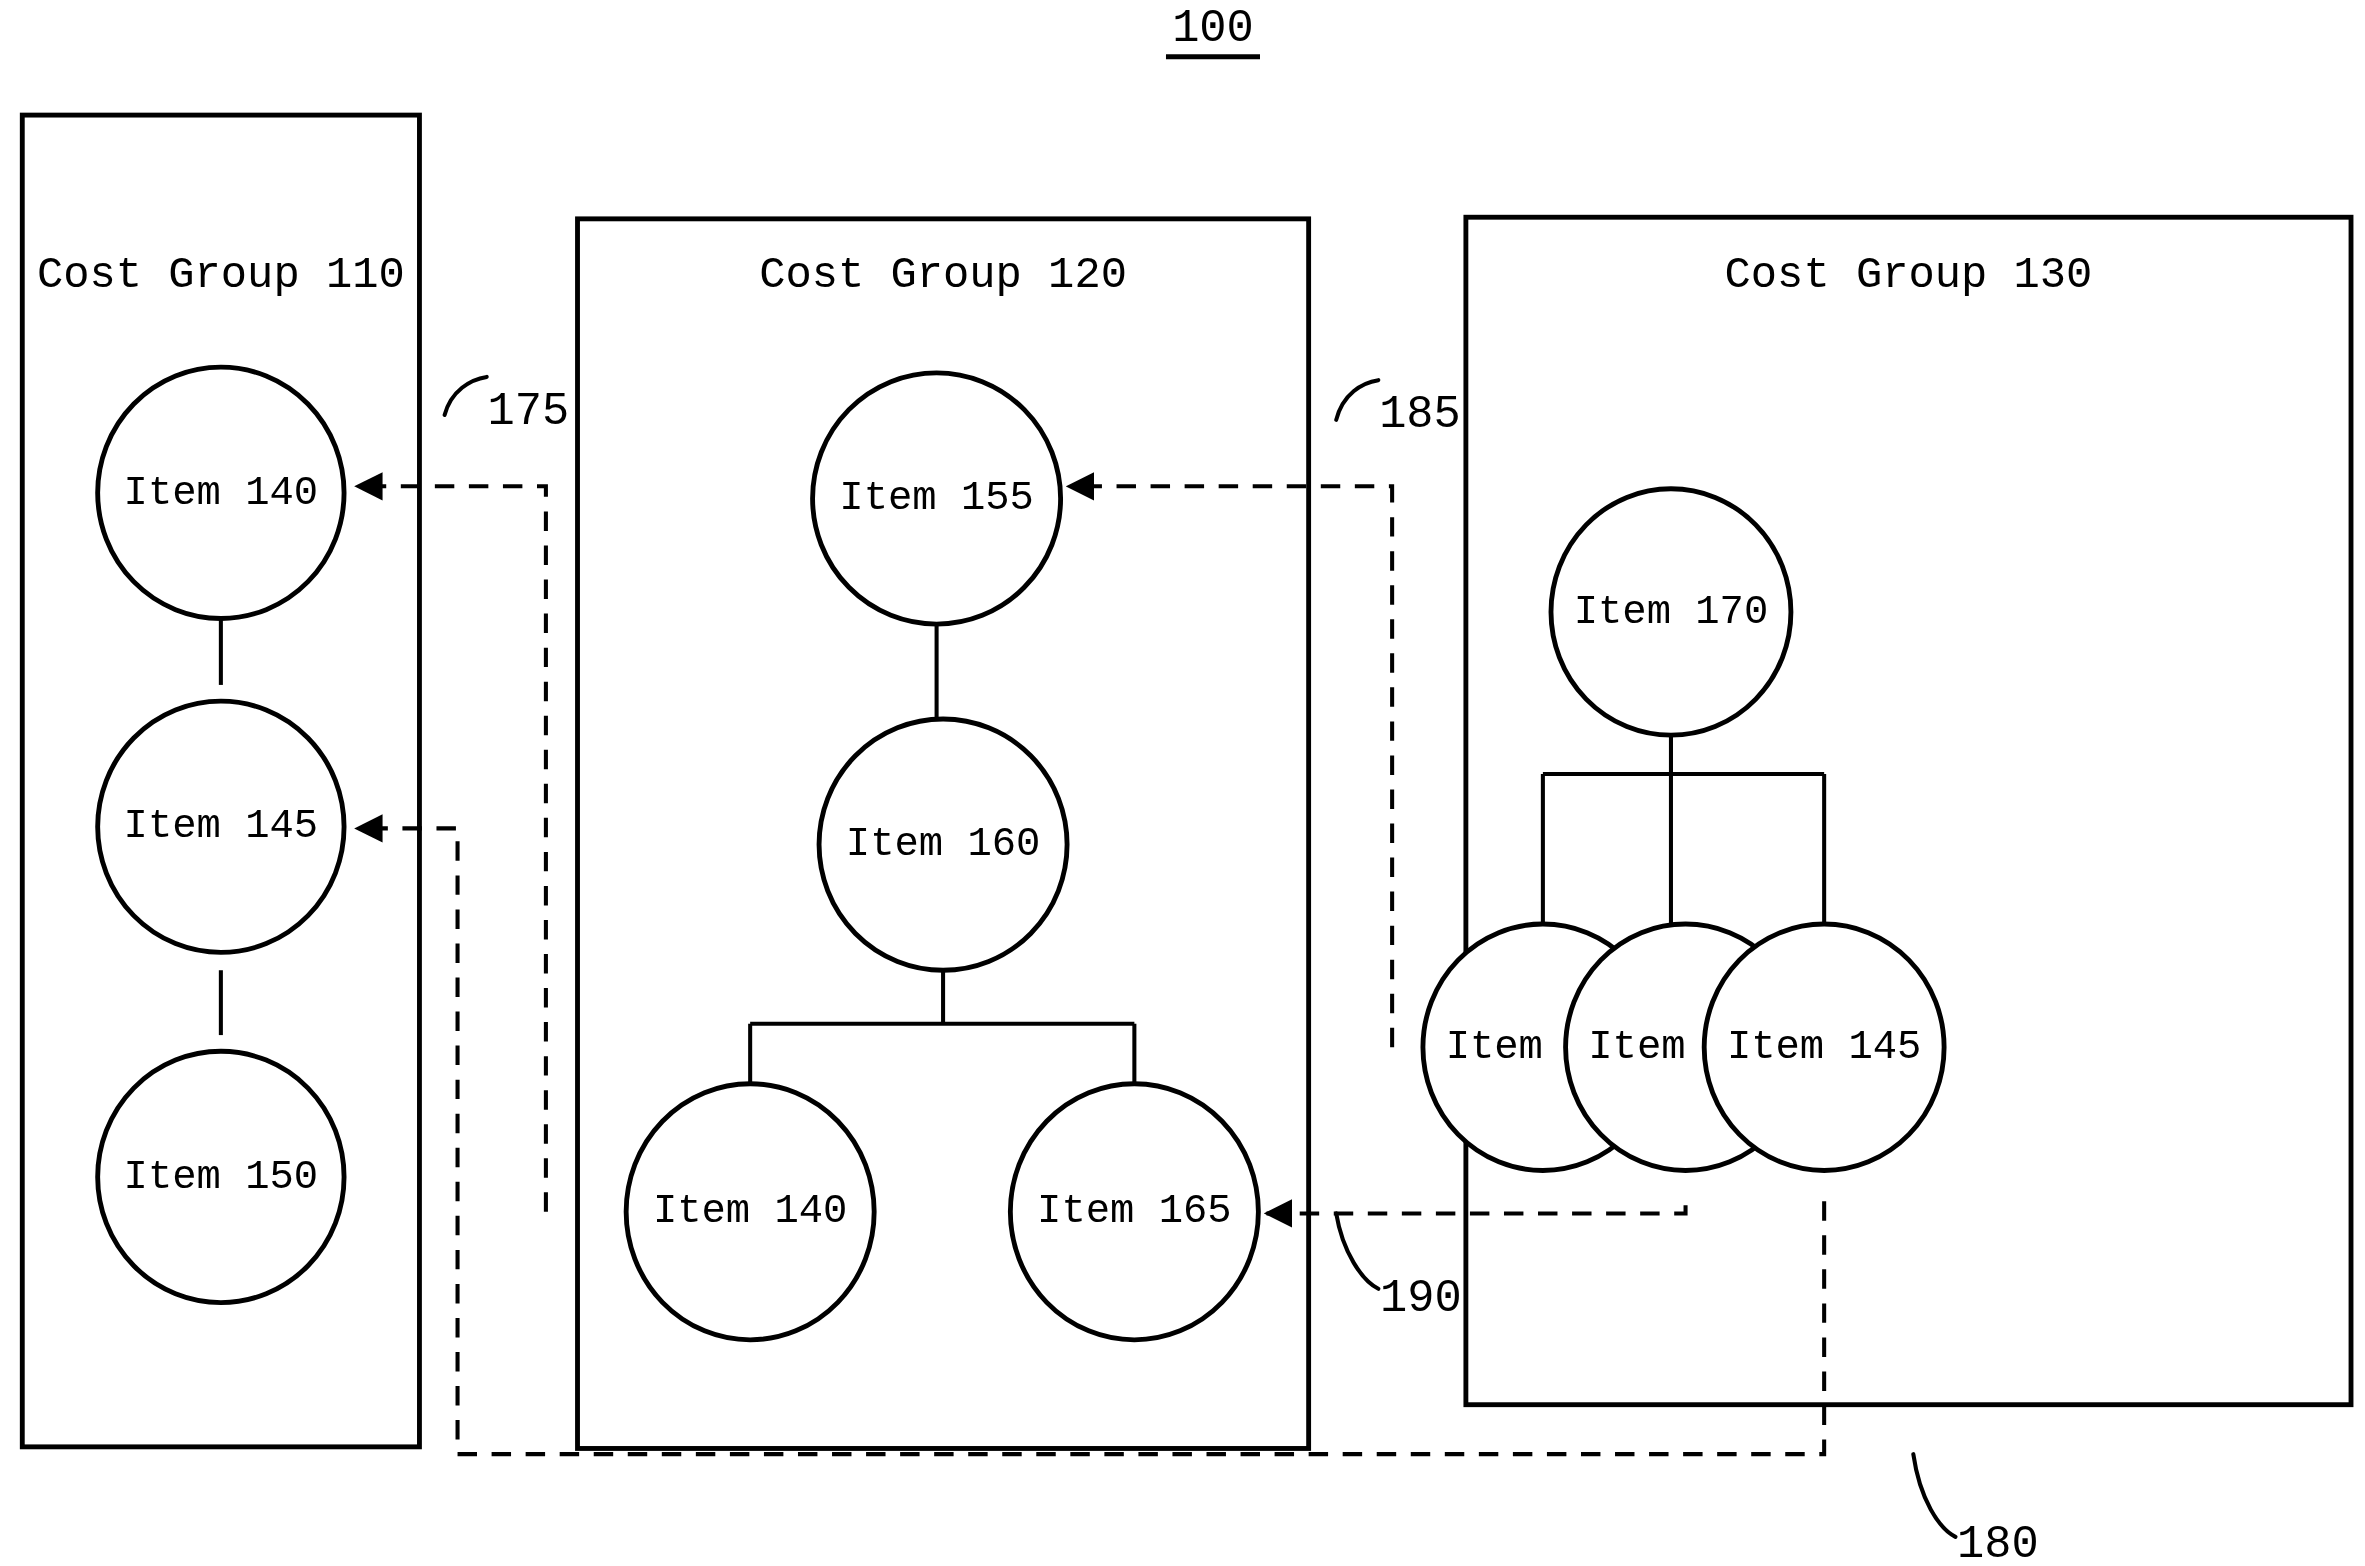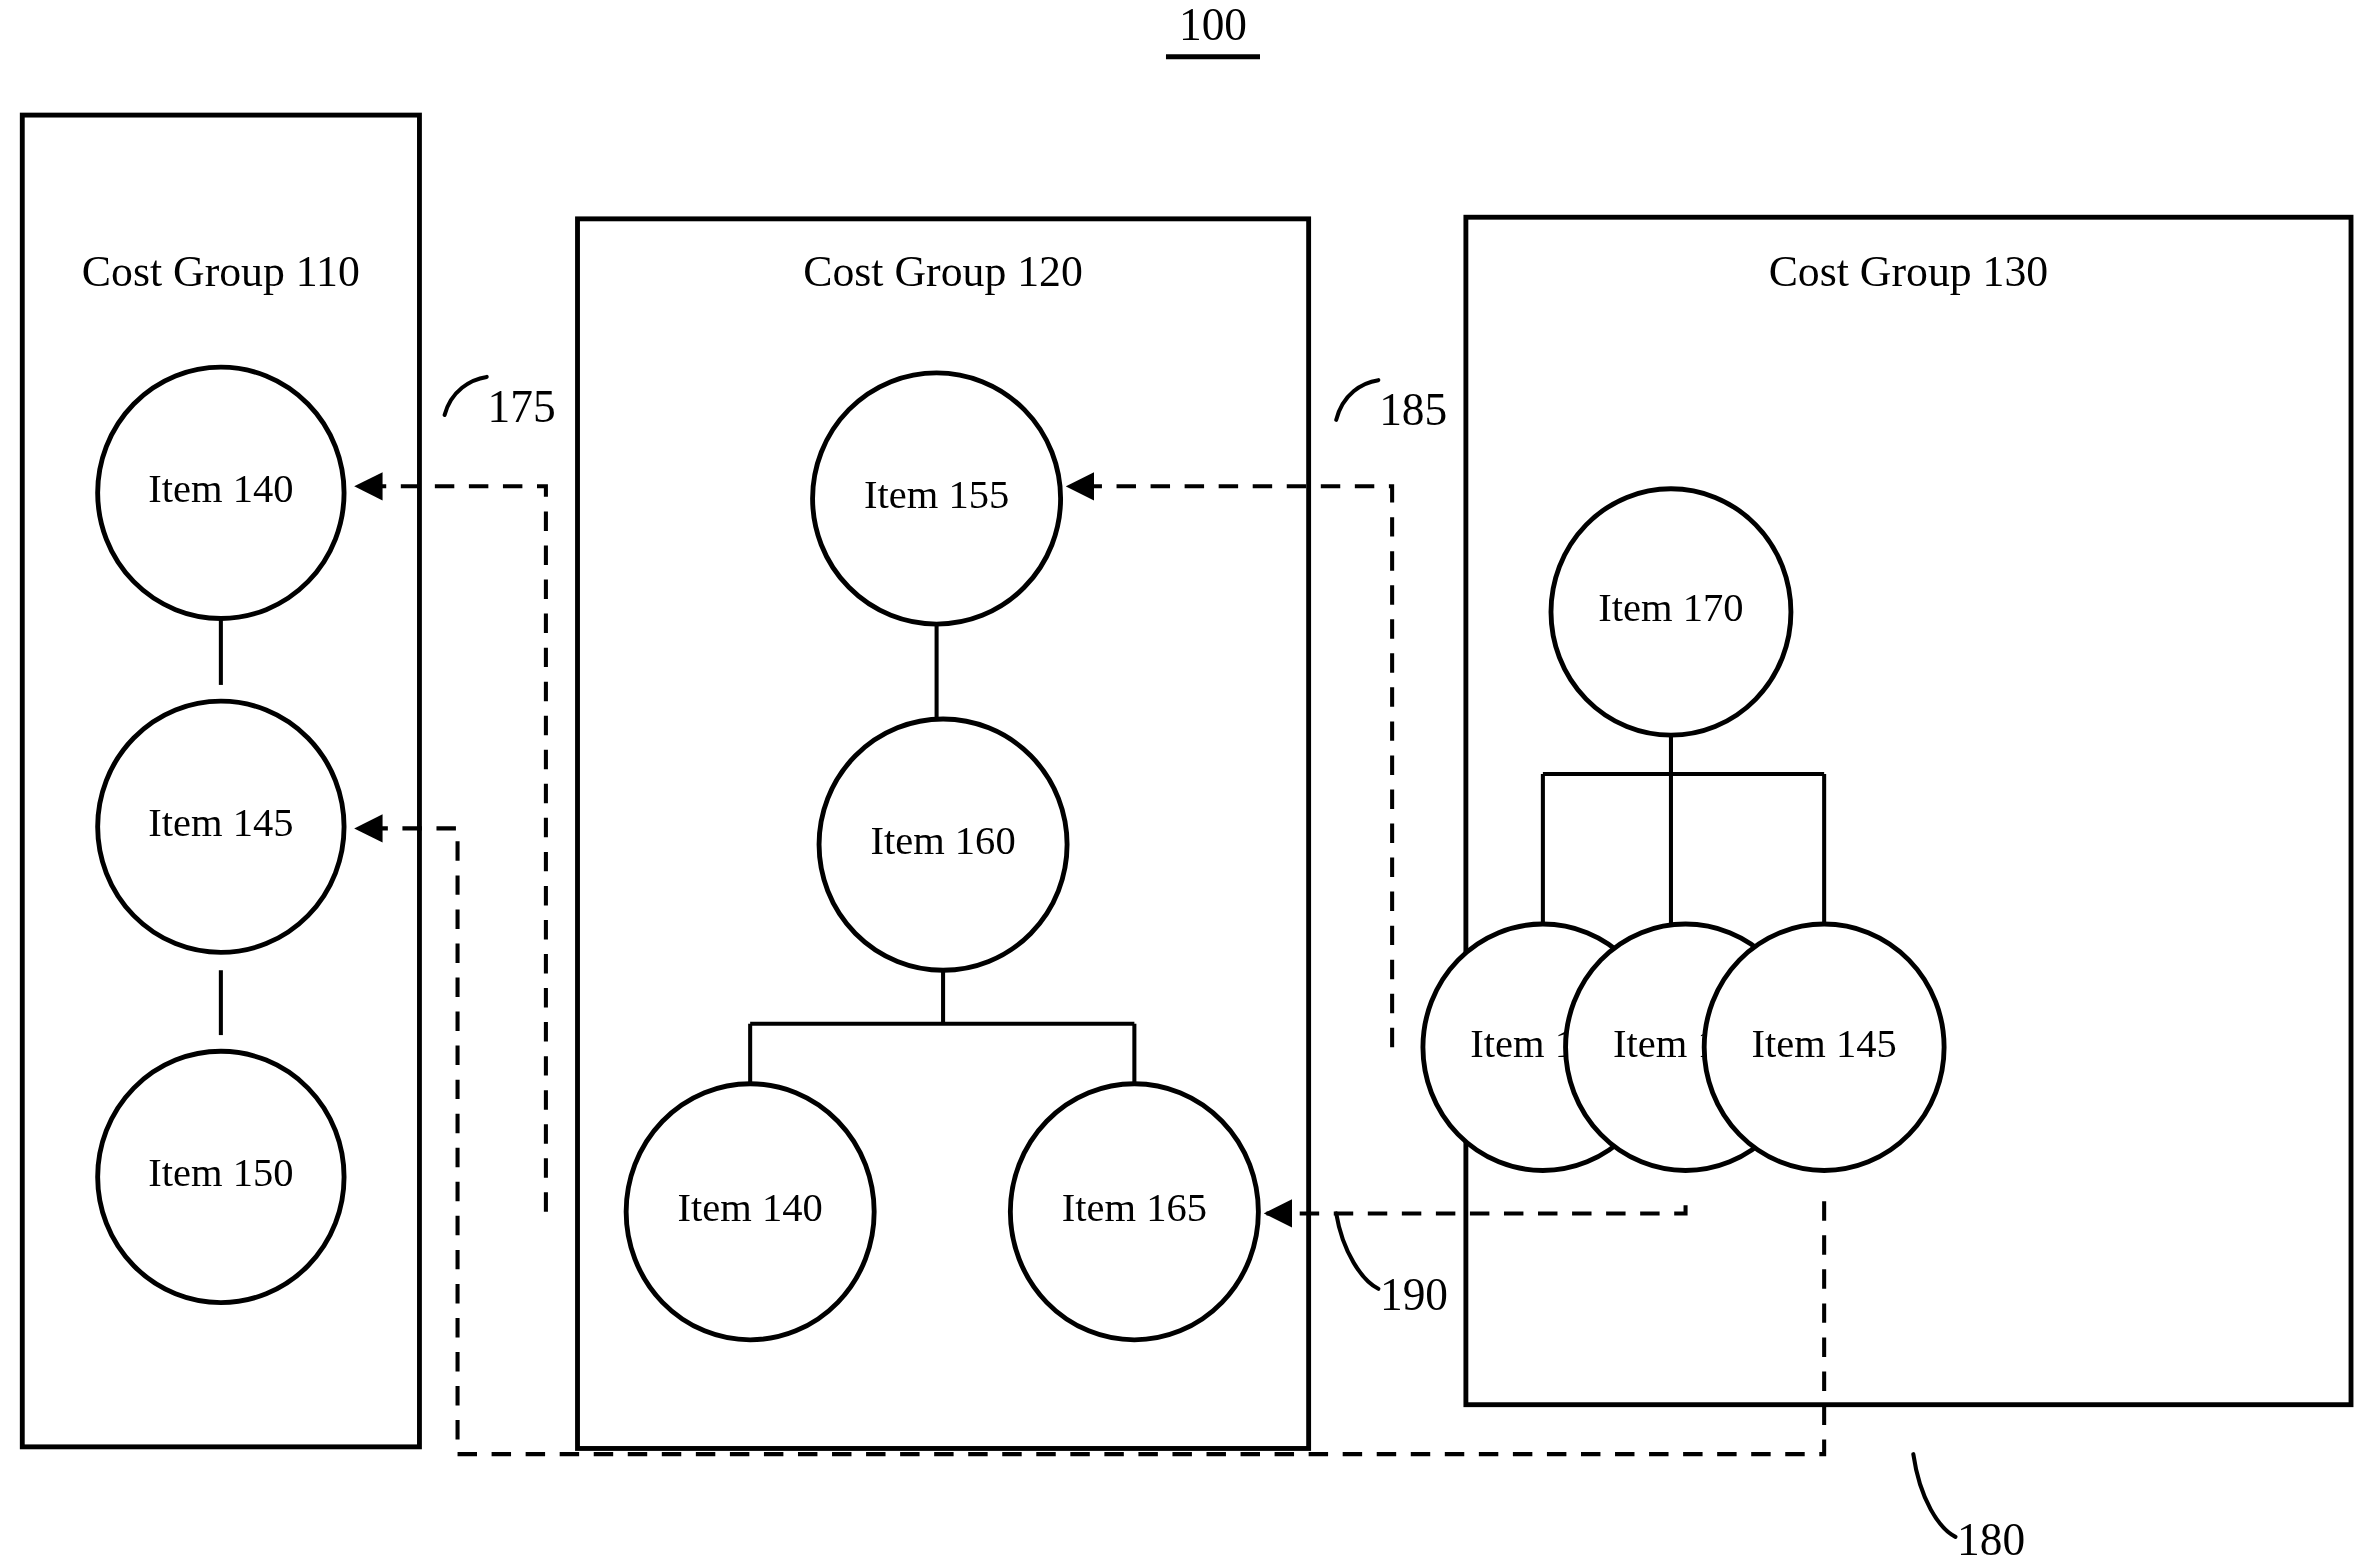--- a/index.html
+++ b/index.html
@@ -1,18 +1,18 @@
 <!DOCTYPE html>
 <html style="font-size:13px"><head>
 <meta charset="utf-8">
 <style>
   html,body{margin:0;padding:0;background:#ffffff;}
   body{width:2366px;height:1566px;overflow:hidden;
        font-family:"Liberation Serif","DejaVu Serif",serif;}
-  #stage{position:relative;width:1928px;height:1566px;background:#fff;}
+  #stage{position:relative;width:1928px;height:1566px;background:#fff;font-family:Liberation Mono, monospace;}
   svg#fig{position:absolute;left:0;top:0;width:2366px;height:1566px;display:block;}
   .grp-box{fill:none;stroke:#000;stroke-width:6;}
   .node{fill:#fff;stroke:#000;stroke-width:6;}
   .solid-link{fill:none;stroke:#000;stroke-width:5;}
   .dashed-link{fill:none;stroke:#000;stroke-width:5;stroke-dasharray:24 18;}
   .leader{fill:none;stroke:#000;stroke-width:5;stroke-linecap:round;}
   .ttl{font-size:54px;fill:#000;text-anchor:middle;dominant-baseline:middle;}
   .nodelbl{font-size:50px;fill:#000;text-anchor:middle;dominant-baseline:middle;}
   .reflbl{font-size:56px;fill:#000;text-anchor:start;dominant-baseline:middle;}
   .figno{font-size:56px;fill:#000;text-anchor:middle;dominant-baseline:middle;}

